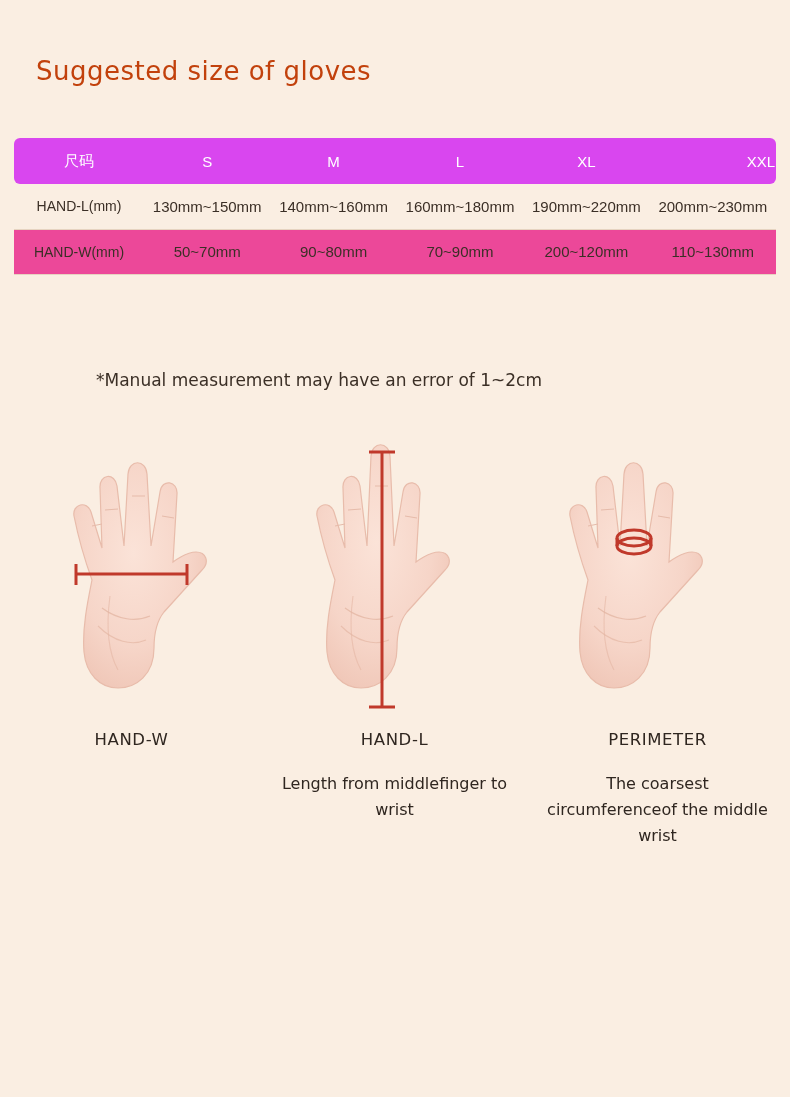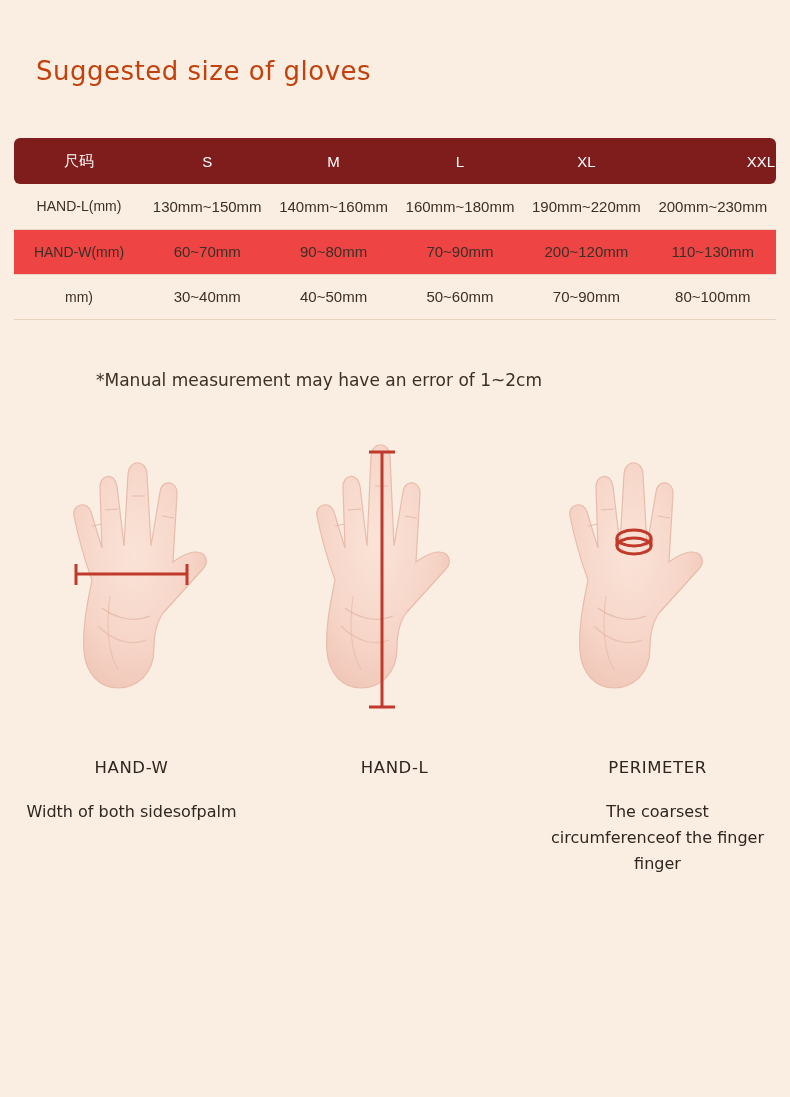--- a/index.html
+++ b/index.html
@@ -31,21 +31,21 @@
   
   .size-table {
     position: absolute;
     left: 14px;
     top: 138px;
     width: 762px;
     border-collapse: collapse;
     font-size: 13.5px;
   }
   .size-table thead th {
-    background: #7f1d1d;
+    background: #d946ef;
     color: #ffffff;
     font-weight: 400;
     font-size: 15px;
     height: 46px;
     text-align: center;
     border: none;
   }
   .size-table thead th:first-child {
     border-top-left-radius: 6px;
     border-bottom-left-radius: 6px;
@@ -64,21 +64,21 @@
   }
   .size-table tbody tr:last-child td {
     border-bottom: 1px solid #e6d3c0;
   }
   .size-table tbody td.rowlabel {
     font-size: 14px;
     width: 130px;
     margin-top: 16px;
   }
   .size-table tbody tr.alt td {
-    background: #ef4444;
+    background: #ec4899;
   }
 
   
   .note {
     position: absolute;
     top: 370px;
     left: 0;
     width: 638px;
     text-align: center;
     font-size: 17px;
@@ -101,21 +101,20 @@
     align-items: center;
   }
   .hand-figure {
     position: relative;
     width: 235px;
     height: 300px;
   }
   .hand-figure svg { display: block; }
 
   .cap {
-    margin-top: 28px;
     font-size: 16.5px;
     letter-spacing: 0.6px;
     color: #2f2620;
     font-family: "DejaVu Sans", sans-serif;
   }
   .desc {
     margin-top: 22px;
     font-size: 16px;
     line-height: 1.62;
     text-align: center;
@@ -144,33 +143,25 @@
     <tr>
       <td class="rowlabel">HAND-L(mm)</td>
       <td>130mm~150mm</td>
       <td>140mm~160mm</td>
       <td>160mm~180mm</td>
       <td>190mm~220mm</td>
       <td>200mm~230mm</td>
     </tr>
     <tr class="alt">
       <td class="rowlabel">HAND-W(mm)</td>
-      <td>60~70mm</td>
+      <td>50~70mm</td>
       <td>90~80mm</td>
       <td>70~90mm</td>
       <td>200~120mm</td>
       <td>110~130mm</td>
-    </tr>
-    <tr>
-      <td class="rowlabel">mm)</td>
-      <td>30~40mm</td>
-      <td>40~50mm</td>
-      <td>50~60mm</td>
-      <td>70~90mm</td>
-      <td>80~100mm</td>
     </tr>
   </tbody>
 </table>
 
 <div class="note">*Manual measurement may have an error of 1~2cm</div>
 
 <div class="hands">
 
   <div class="hand-col">
     <div class="hand-figure">
@@ -212,21 +203,20 @@
         <path d="M91 80 L104 79" stroke="#e6bbaa" stroke-width="1" fill="none"></path>
         <path d="M118 66 L131 66" stroke="#e6bbaa" stroke-width="1" fill="none"></path>
         <path d="M148 86 L160 88" stroke="#e6bbaa" stroke-width="1" fill="none"></path>
 
         <line x1="62" y1="144" x2="173" y2="144" stroke="#c0392b" stroke-width="3"></line>
         <line x1="62" y1="134" x2="62" y2="155" stroke="#c0392b" stroke-width="3"></line>
         <line x1="173" y1="134" x2="173" y2="155" stroke="#c0392b" stroke-width="3"></line>
       </svg>
     </div>
     <div class="cap">HAND-W</div>
-    <div class="desc">Width of both sidesofpalm</div>
   </div>
 
   <div class="hand-col">
     <div class="hand-figure">
       <svg width="235" height="300" viewBox="0 0 235 300">
         <defs>
           <radialGradient id="skinB" cx="45%" cy="40%" r="70%">
             <stop offset="0%" stop-color="#fbe3d8"></stop>
             <stop offset="60%" stop-color="#f6d5c8"></stop>
             <stop offset="100%" stop-color="#eec3b3"></stop>
@@ -259,20 +249,21 @@
         <path d="M71 80 L84 79" stroke="#e6bbaa" stroke-width="1" fill="none"></path>
         <path d="M98 56 L111 56" stroke="#e6bbaa" stroke-width="1" fill="none"></path>
         <path d="M128 86 L140 88" stroke="#e6bbaa" stroke-width="1" fill="none"></path>
 
         <line x1="105" y1="22" x2="105" y2="277" stroke="#c0392b" stroke-width="3"></line>
         <line x1="92" y1="22" x2="118" y2="22" stroke="#c0392b" stroke-width="3"></line>
         <line x1="92" y1="277" x2="118" y2="277" stroke="#c0392b" stroke-width="3"></line>
       </svg>
     </div>
     <div class="cap">HAND-L</div>
+    <div class="desc">Length from middlefinger to wrist</div>
   </div>
 
   <div class="hand-col">
     <div class="hand-figure">
       <svg width="235" height="300" viewBox="0 0 235 300">
         <defs>
           <radialGradient id="skinC" cx="45%" cy="40%" r="70%">
             <stop offset="0%" stop-color="#fbe3d8"></stop>
             <stop offset="60%" stop-color="#f6d5c8"></stop>
             <stop offset="100%" stop-color="#eec3b3"></stop>
@@ -305,16 +296,16 @@
         <path d="M61 80 L74 79" stroke="#e6bbaa" stroke-width="1" fill="none"></path>
         <path d="M118 86 L130 88" stroke="#e6bbaa" stroke-width="1" fill="none"></path>
 
         <ellipse cx="94" cy="108" rx="17" ry="8" fill="none" stroke="#c0392b" stroke-width="3"></ellipse>
         <ellipse cx="94" cy="116" rx="17" ry="8" fill="none" stroke="#c0392b" stroke-width="3"></ellipse>
         <line x1="77" y1="108" x2="77" y2="116" stroke="#c0392b" stroke-width="3"></line>
         <line x1="111" y1="108" x2="111" y2="116" stroke="#c0392b" stroke-width="3"></line>
       </svg>
     </div>
     <div class="cap">PERIMETER</div>
-    <div class="desc">The coarsest circumferenceof the finger finger</div>
+    <div class="desc">The coarsest circumferenceof the middle wrist</div>
   </div>
 
 </div>
 
 </body></html>

